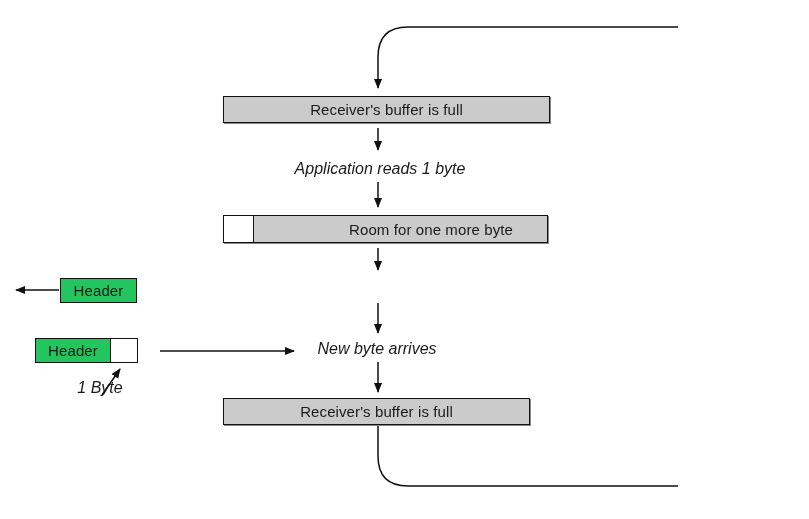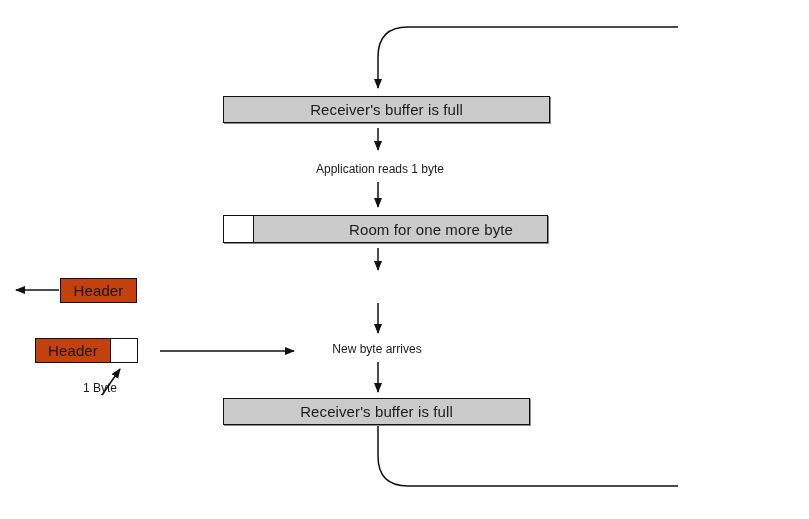--- a/index.html
+++ b/index.html
@@ -34,21 +34,21 @@
     align-items: center;
     justify-content: center;
     font-size: 15px;
     letter-spacing: 0.1px;
     white-space: nowrap;
   }
   .graybox {
     background: var(--box-fill, #cbcbcb);
     box-shadow: 1px 1px 0 0 #8a8a8a;
   }
-  .whitebox { background: #c2410c; align-items: center; }
+  .whitebox { background: #22c55e; align-items: center; }
   .room-inner {
     position: absolute;
     inset: 0;
     display: flex;
   }
   .room-cell {
     width: 29px;
     background: #ffffff;
     border-right: 1.6px solid var(--box-border, #111);
     flex: none;
@@ -75,23 +75,24 @@
     justify-content: center;
     border-right: 1.6px solid var(--box-border, #111);
   }
   .header-split .hbyte {
     width: 26px;
     flex: none;
     background: #ffffff;
   }
   .flabel {
     position: absolute;
-    font-size: 12px;
+    font-size: 16px;
     white-space: nowrap;
     transform: translate(-50%, -50%);
+    font-style: italic;
   }
 </style>
 </head>
 <body>
 
 <div id="canvas" style="--line: #111111; --box-border: #111111; --box-fill: #cbcbcb; --bg: #ffffff;">
 
   <svg id="flow-svg" viewBox="0 0 809 519" xmlns="http://www.w3.org/2000/svg">
     <defs>
       <marker id="arrow" markerUnits="userSpaceOnUse" markerWidth="11" markerHeight="9" refX="9" refY="4" orient="auto">

